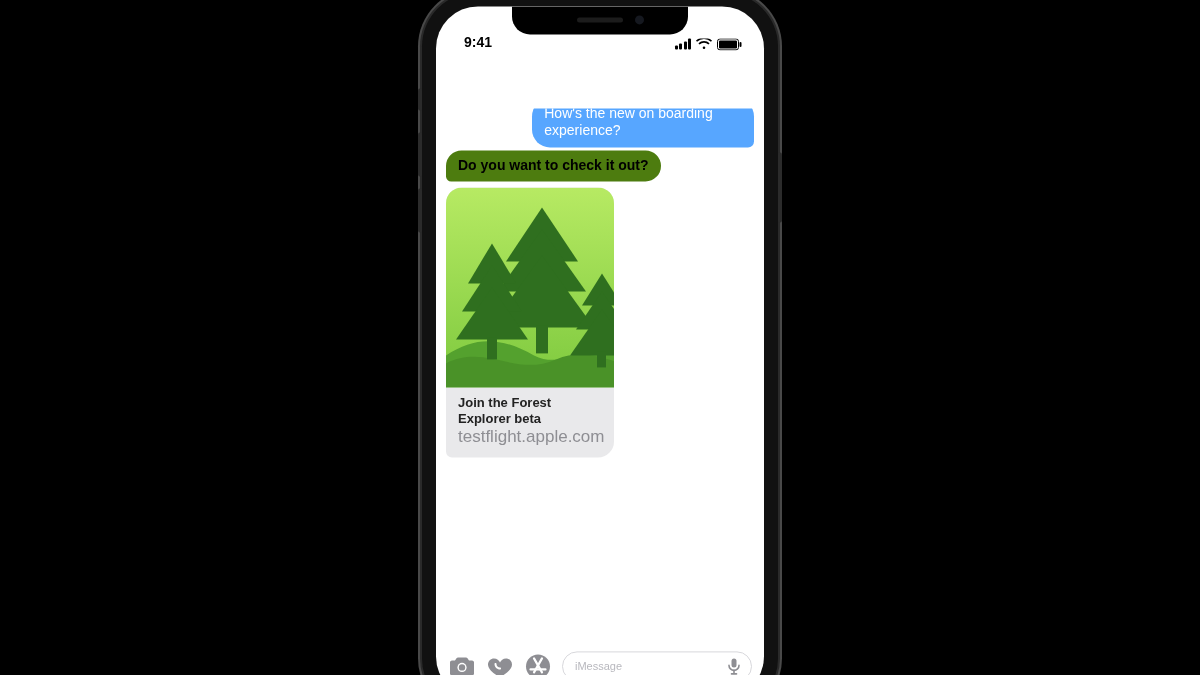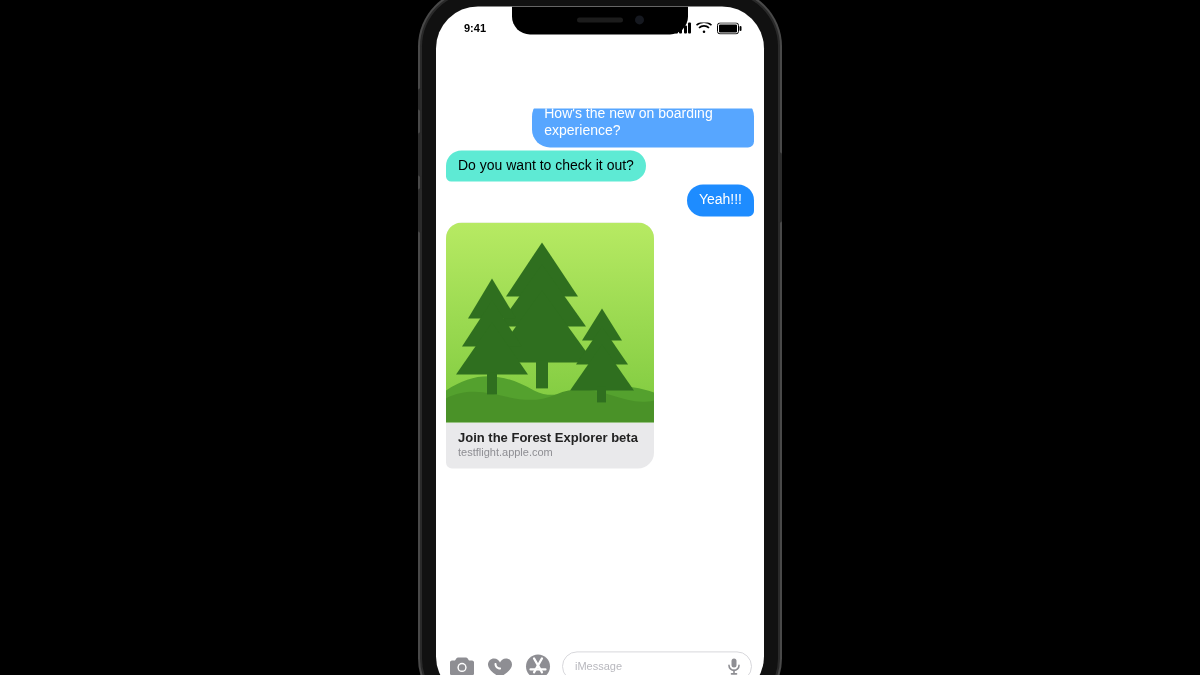--- a/index.html
+++ b/index.html
@@ -30,21 +30,21 @@
     position: absolute; top: 0; left: 50%; transform: translateX(-50%);
     width: 176px; height: 28px; background: #000;
     border-bottom-left-radius: 18px; border-bottom-right-radius: 18px;
     z-index: 50;
     display: flex; align-items: center; justify-content: center; gap: 30px;
   }
   .speaker { width: 46px; height: 5px; background: #1c1c1c; border-radius: 3px; }
   .camera  { width: 9px; height: 9px; background: #15181f; border-radius: 50%; position: absolute; right: 44px; top: 9px; }
 
   
-  .status { position: absolute; top: 0; left: 0; right: 0; height: 44px; display: flex; justify-content: space-between; align-items: center; padding: 0 22px 0 28px; font-weight: 600; font-size: 11px; color: #000; z-index: 40; gap: 35px; }
+  .status { position: absolute; top: 0; left: 0; right: 0; height: 44px; display: flex; justify-content: space-between; align-items: flex-end; padding: 0 22px 0 28px; font-weight: 600; font-size: 14px; color: #000; z-index: 40; gap: 35px; }
   .status .right { display: flex; align-items: center; gap: 5px; }
   .signal { display: flex; align-items: flex-end; gap: 1.5px; height: 11px; }
   .signal i { width: 3px; background: #000; border-radius: 1px; }
   .signal i:nth-child(1){height:4px}.signal i:nth-child(2){height:6px}.signal i:nth-child(3){height:8px}.signal i:nth-child(4){height:11px}
   .wifi svg, .batt svg { display:block; }
 
   
   .nav {
     position: absolute; top: 44px; left: 0; right: 0; height: 58px;
     display: flex; flex-direction: column; align-items: center; justify-content: center;
@@ -57,28 +57,28 @@
   .nav .name { font-size: 11px; color: #000; margin-top: 2px; }
 
   
   .conv { position: absolute; top: 102px; bottom: 54px; left: 0; right: 0; padding: 6px 10px 0; overflow: hidden; }
   .row { display: flex; margin: 3px 0; }
   .row.out { justify-content: flex-end; }
   .row.in  { justify-content: flex-start; }
   .bubble { max-width: 72%; padding: 7px 12px; border-radius: 18px; font-size: 14px; line-height: 1.25; }
   .bubble.out { background: #1e8cff; color: #fff; border-bottom-right-radius: 6px; }
   .bubble.out.faded { background: #57a6ff; }
-  .bubble.in  { background: #5eead4; color: #000; border-bottom-left-radius: 6px; }
-
-  
-  .card { width: 208px; border-radius: 16px; overflow: hidden; background: #e9e9eb; border-bottom-left-radius: 6px; }
+  .bubble.in  { background: #4d7c0f; color: #000; border-bottom-left-radius: 6px; font-weight: bold; }
+
+  
+  .card { width: 168px; border-radius: 16px; overflow: hidden; background: #e9e9eb; border-bottom-left-radius: 6px; }
   .card .art { width: 100%; height: 200px; }
   .card .meta { padding: 8px 12px 10px; }
   .card .title { font-size: 13px; font-weight: 600; color: #222; line-height: 1.2; }
-  .card .sub { font-size: 11px; color: #8e8e93; margin-top: 1px; }
+  .card .sub { font-size: 17px; color: #8e8e93; margin-top: 1px; }
 
   
   .drawer {
     position: absolute; bottom: 10px; left: 0; right: 0; height: 44px;
     display: flex; align-items: center; gap: 10px; padding: 0 12px;
   }
   .drawer .iconbtn { width: 28px; height: 28px; display:flex; align-items:center; justify-content:center; }
   .input-wrap { flex: 1; display:flex; align-items:center; background:#fff; border:1px solid #d7d7db; border-radius: 16px; height: 30px; padding: 0 6px 0 12px; }
   .input-wrap input { flex:1; border:0; outline:0; background:transparent; font-size: 11px; color:#333; }
   .input-wrap input::placeholder { color:#b8b8be; }
@@ -125,23 +125,20 @@
         </span>
       </div>
 
 
       <div class="conv">
         <div class="row out" style="margin-top:-16px">
           <div class="bubble out faded">How's the new on boarding experience?</div>
         </div>
         <div class="row in">
           <div class="bubble in">Do you want to check it out?</div>
-        </div>
-        <div class="row out">
-          <div class="bubble out">Yeah!!!</div>
         </div>
 
         <div class="row in" style="margin-top:6px">
           <div class="card">
             <div class="art">
               <svg viewBox="0 0 208 200" width="208" height="200" preserveAspectRatio="xMidYMid slice">
                 <defs>
                   <linearGradient id="sky" x1="0" y1="0" x2="0" y2="1">
                     <stop offset="0" stop-color="#b7ea63"></stop>
                     <stop offset="1" stop-color="#7dc93e"></stop>

